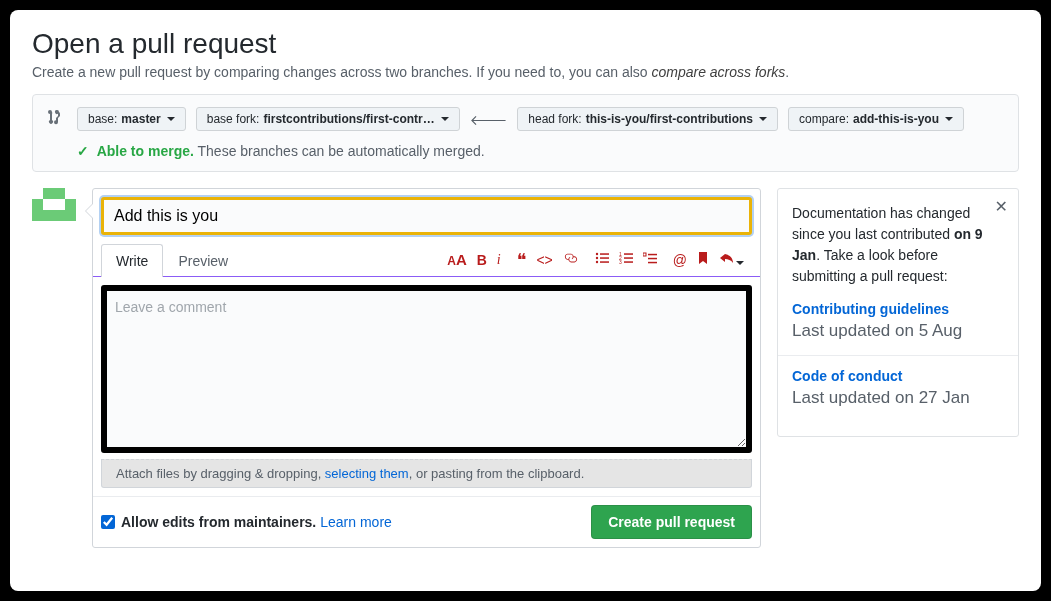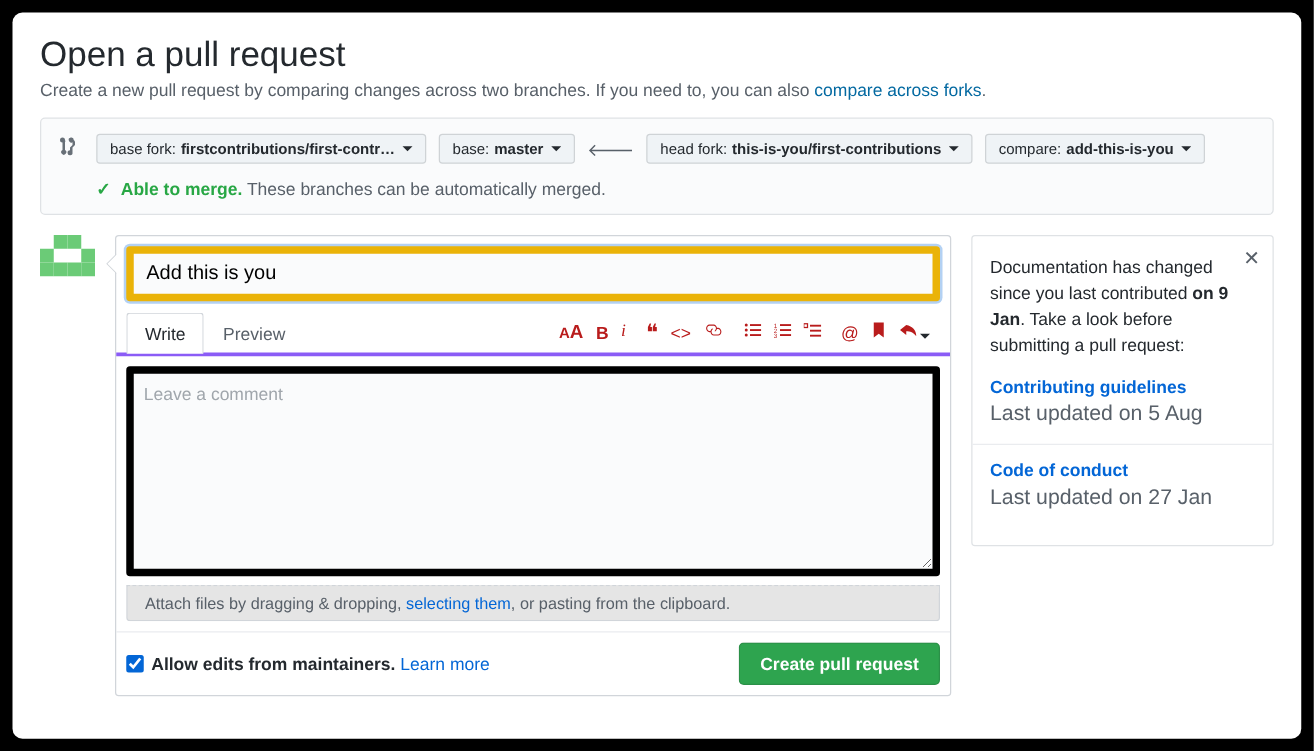--- a/index.html
+++ b/index.html
@@ -21,21 +21,21 @@
       font-size: 28px;
       font-weight: 400;
       color: #24292e;
       margin-bottom: 4px;
     }
     .subtitle {
       font-size: 14px;
       color: #586069;
       margin-bottom: 14px;
     }
-    .subtitle a { color: #0369a1; text-decoration: none; }
+    .subtitle a { color: #404040; text-decoration: none; font-style: italic; }
     .compare-box {
       border: 1px solid #dfe2e5;
       background: #fafbfc;
       border-radius: 4px;
       padding: 12px 14px;
     }
     .compare-selectors {
       display: flex;
       align-items: center;
       gap: 10px;
@@ -116,29 +116,29 @@
       border-top: 8px solid transparent;
       border-bottom: 8px solid transparent;
       border-right: 8px solid #fff;
     }
     .title-input {
       width: calc(100% - 16px);
       margin: 8px;
       padding: 7px 10px;
       font-size: 16px;
       background: #fafbfc;
-      border: 6px solid #eab308;
+      border: 3px solid #eab308;
       border-radius: 3px;
       box-shadow: 0 0 0 2px rgba(3,102,214,0.3);
       outline: none;
     }
     .tabs-row {
       display: flex;
       align-items: center;
-      border-bottom: 3px solid #8b5cf6;
+      border-bottom: 1px solid #8b5cf6;
       padding: 0 8px;
     }
     .tab {
       padding: 8px 14px;
       font-size: 14px;
       color: #586069;
       cursor: pointer;
       border: 1px solid transparent;
       border-bottom: none;
       background: transparent;
@@ -251,27 +251,27 @@
   </p>
 
   <div class="compare-box">
     <div class="compare-selectors">
       <span class="compare-icon">
         <svg width="16" height="16" viewBox="0 0 16 16" fill="currentColor">
             <path d="M5 3a2 2 0 1 0-2 2v6a2 2 0 1 0 2 0V5a2 2 0 0 0 0-2zm7 0a2 2 0 1 0-1 1.73V7l-2 2v2.27A2 2 0 1 0 11 13V9l2-2V4.73A2 2 0 0 0 12 3z" opacity="0.9"></path>
           </svg>
       </span>
       <button class="selector-btn">
-        <span>base fork: </span>
-          <strong>firstcontributions/first-contr…</strong>
+        <span>base: </span>
+          <strong>master</strong>
           <span class="caret"></span>
       </button>
       <button class="selector-btn">
-        <span>base: </span>
-          <strong>master</strong>
+        <span>base fork: </span>
+          <strong>firstcontributions/first-contr…</strong>
           <span class="caret"></span>
       </button>
       <span class="arrow-left">🡐</span>
       <button class="selector-btn">
         <span>head fork: </span>
           <strong>this-is-you/first-contributions</strong>
           <span class="caret"></span>
       </button>
       <button class="selector-btn">
         <span>compare: </span>

